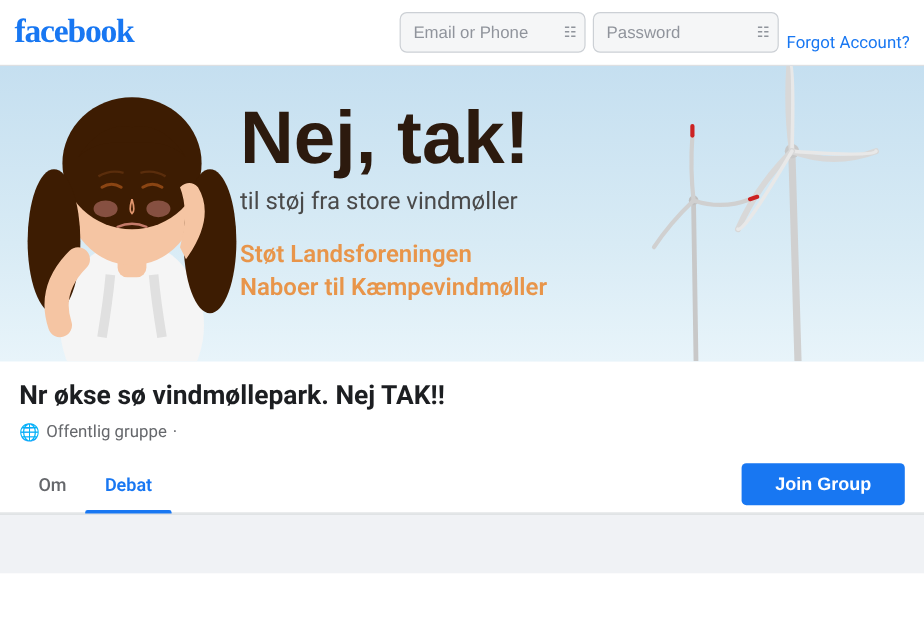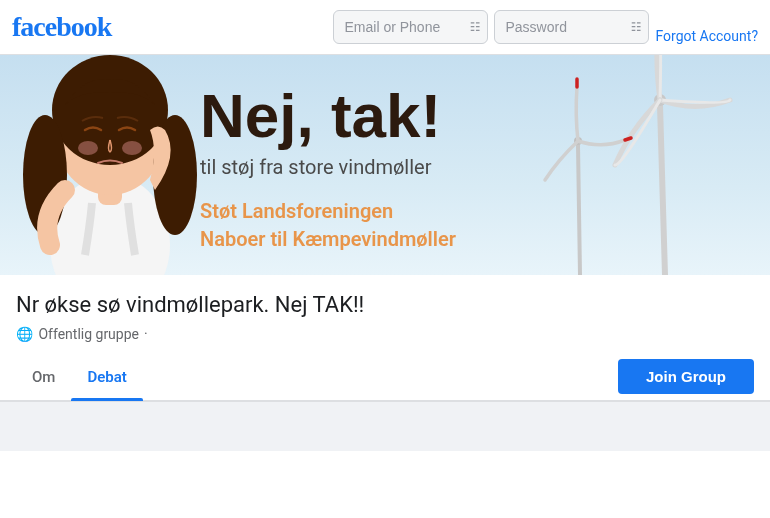--- a/index.html
+++ b/index.html
@@ -65,21 +65,21 @@
       color: #1877f2;
       font-size: 14px;
       text-decoration: none;
       white-space: nowrap;
       cursor: pointer;
     }
 
     
     .cover-area {
       width: 100%;
-      height: 220px;
+      height: 246px;
       background: linear-gradient(135deg, #d4eaf7 0%, #b8d9f0 100%);
       position: relative;
       overflow: hidden;
     }
     .cover-bg {
       width: 100%;
       height: 100%;
       position: relative;
       background: linear-gradient(180deg, #c5dff0 0%, #d8ebf5 60%, #e8f4fa 100%);
     }
@@ -129,21 +129,21 @@
       width: 250px;
       height: 270px;
     }
 
     
     .group-info {
       padding: 16px 16px 0 16px;
     }
     .group-name {
       font-size: 22px;
-      font-weight: normal;
+      font-weight: bold;
       color: #1c1e21;
       line-height: 1.3;
       margin-bottom: 6px;
     }
     .group-meta {
       display: flex;
       align-items: center;
       gap: 5px;
       color: #65676b;
       font-size: 14px;

